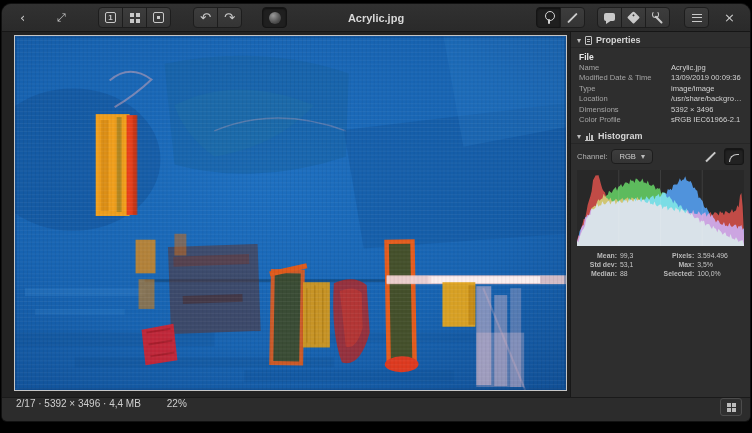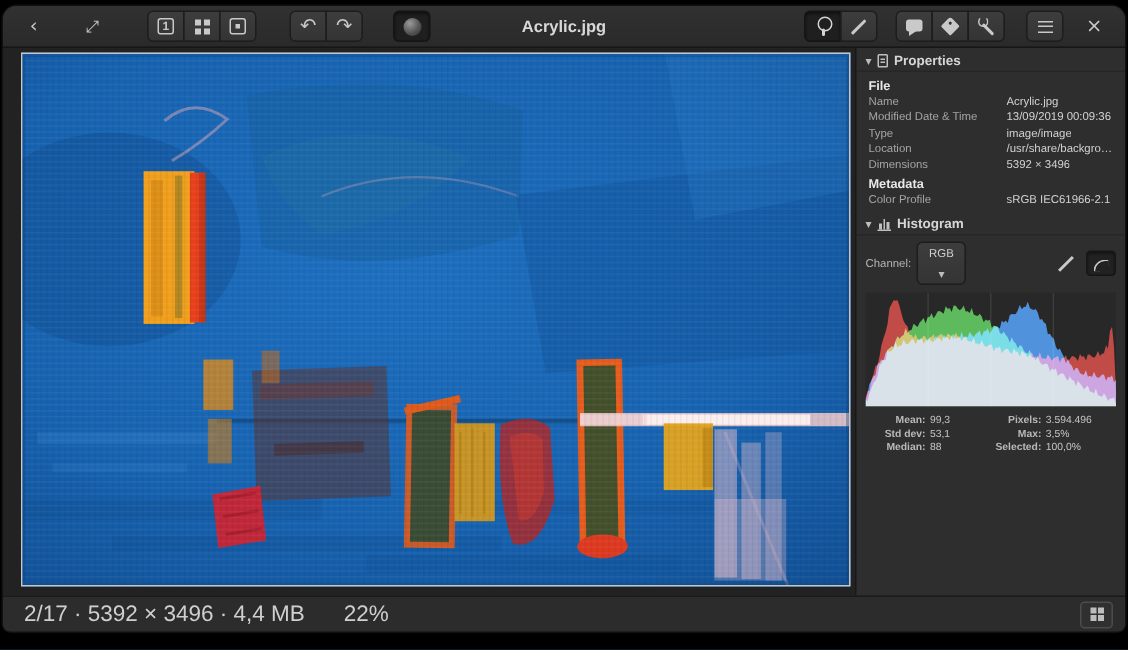--- a/index.html
+++ b/index.html
@@ -89,40 +89,40 @@
   .props { padding:2px 0 3px 0; }
   .prop-section { font-size:8.5px; font-weight:bold; color:#e8e8e8; padding:1.5px 8px; }
   .prop-row { display:flex; font-size:7.6px; line-height:10.4px; padding:0 8px; }
   .prop-label { width:92px; flex:0 0 92px; color:#a5a5a5; white-space:nowrap; overflow:hidden; }
   .prop-value { color:#d2d2d2; white-space:nowrap; overflow:hidden; text-overflow:ellipsis; }
 
   .hist-controls { display:flex; align-items:center; padding:4px 6px 3px 6px; gap:4px; }
   .hist-controls .lbl { font-size:7.6px; color:#b5b5b5; }
   .dropdown { display:flex; align-items:center; gap:5px; background:linear-gradient(#3d3d3d,#343434);
               border:1px solid #1d1d1d; border-radius:4px; padding:2px 7px; font-size:7.6px;
-              color:#d0d0d0; cursor:pointer;flex-direction:column; }
+              color:#d0d0d0; cursor:pointer; }
   .hist-controls .spacer { flex:1; }
   .mini-btn { width:20px; height:17px; display:flex; align-items:center; justify-content:center;
               border-radius:3px; border:1px solid transparent; cursor:pointer; }
   .mini-btn.pressed { background:#222222; border-color:#161616; box-shadow:inset 0 1px 2px rgba(0,0,0,.5); }
 
   .hist-chart { margin:2px 6px 4px 6px; height:76px; background:#282828; position:relative; isolation:isolate; }
   .hist-chart svg { display:block; width:100%; height:100%; }
 
   .hist-stats { display:flex; font-size:6.9px; color:#c6c6c6; padding:1px 4px; }
   .stat-col { display:flex; flex-direction:column; }
   .stat-col.left { width:44%; } .stat-col.right { width:56%; }
   .stat-row { display:flex; line-height:9px; }
   .stat-label { font-weight:bold; text-align:right; color:#b9b9b9; }
   .left .stat-label { width:42px; } .right .stat-label { width:44px; }
   .stat-value { margin-left:3px; }
 
   
   .statusbar { height:24px; flex:0 0 24px; background:#2c2c2c; border-top:1px solid #1a1a1a;
-               display:flex; align-items:center; padding:0 8px 0 14px; color:#cfcfcf; font-size:15px; }
+               display:flex; padding:0 8px 0 14px; color:#cfcfcf; font-size:10px; }
   .sb-zoom { margin-left:26px; cursor:pointer; }
   .sb-spacer { flex:1; }
   .sb-grid-btn { width:22px; height:18px; border:1px solid #4c4c4c; border-radius:3px;
                  display:flex; align-items:center; justify-content:center; cursor:pointer; background:#303030; }
 </style>
 </head>
 <body>
 
 <div class="window">
 
@@ -287,21 +287,20 @@
           <span class="prop-value">image/image</span>
         </div>
         <div class="prop-row">
           <span class="prop-label">Location</span>
           <span class="prop-value">/usr/share/background…</span>
         </div>
         <div class="prop-row">
           <span class="prop-label">Dimensions</span>
           <span class="prop-value">5392 × 3496</span>
         </div>
-        <div class="prop-section">Metadata</div>
         <div class="prop-row">
           <span class="prop-label">Color Profile</span>
           <span class="prop-value">sRGB IEC61966-2.1</span>
         </div>
       </div>
 
       <div class="panel-header">
         <span class="expander">▾</span>
         <span class="i-hist">
             <i></i>

